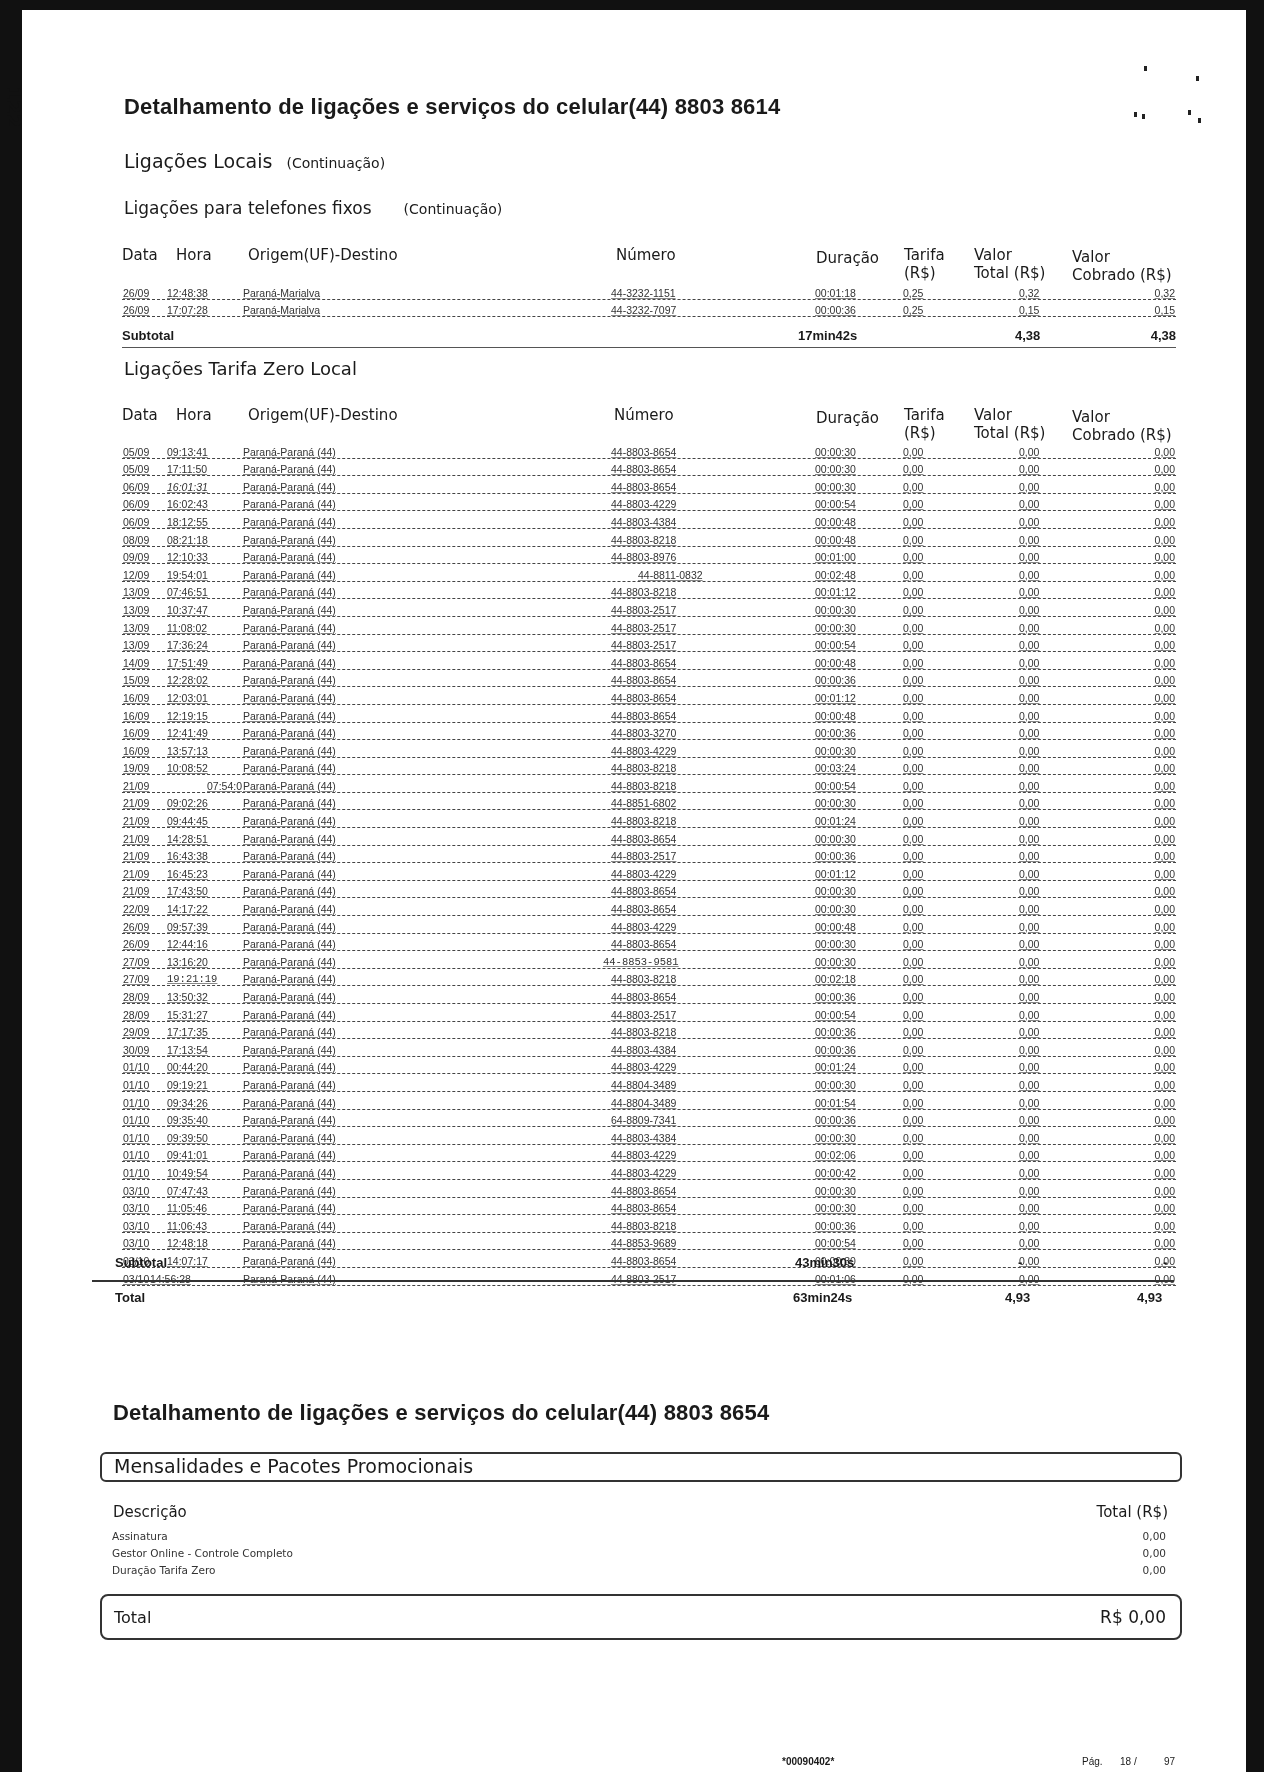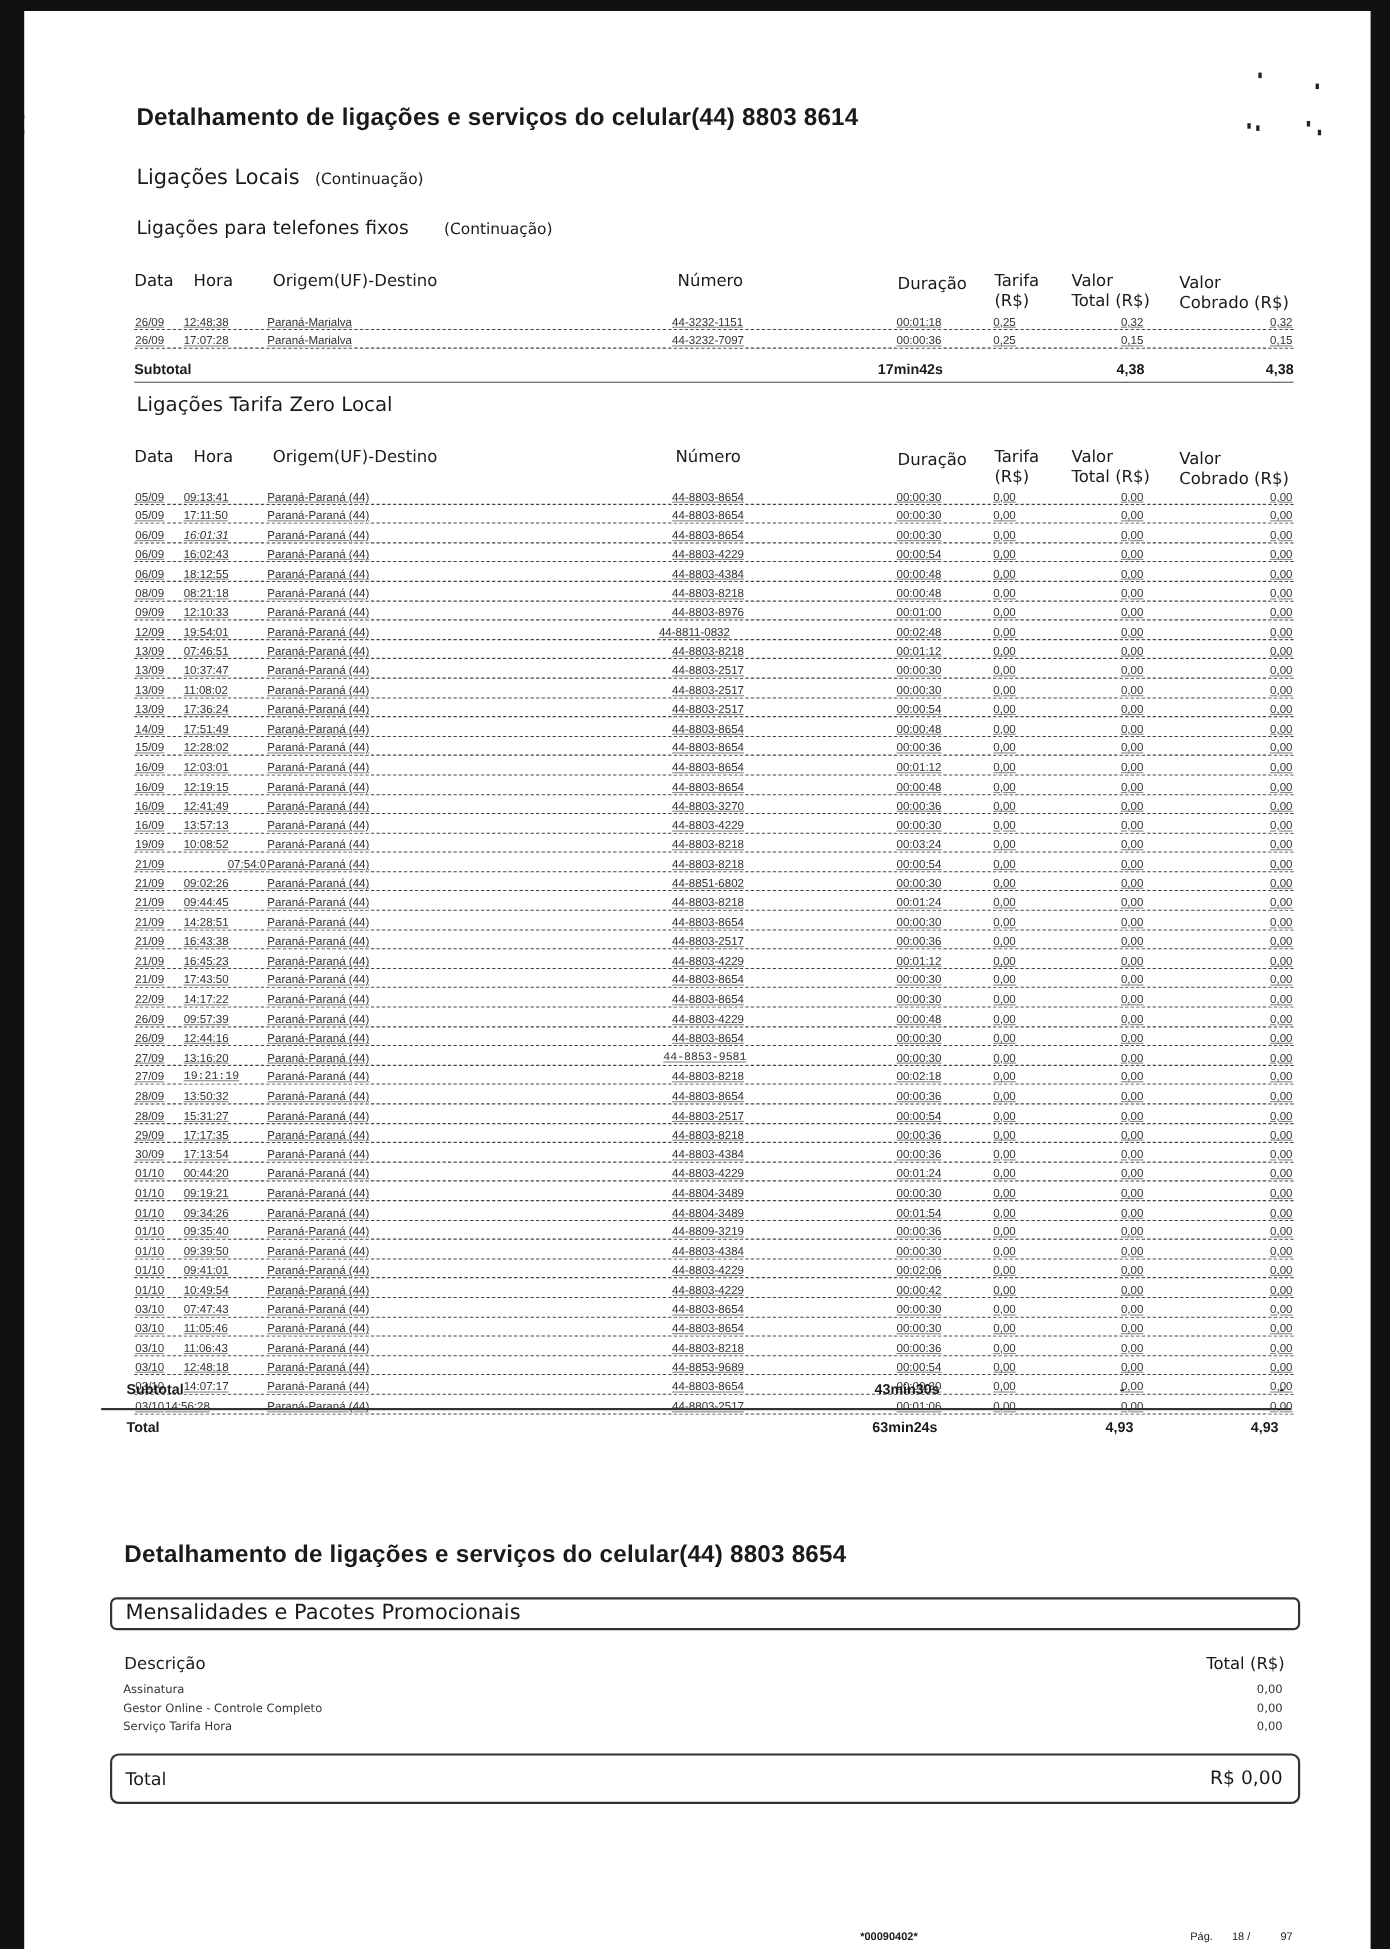--- a/index.html
+++ b/index.html
@@ -186,21 +186,21 @@
       <span style="left: 488px;">44-8803-8976</span>
       <span style="left: 692px;">00:01:00</span>
       <span style="left: 780px;">0,00</span>
       <span style="left: 896px;">0,00</span>
       <span style="right: 0px;">0,00</span>
     </div>
     <div class="row">
       <span style="left: 0px;">12/09</span>
       <span style="left: 44px;">19:54:01</span>
       <span style="left: 120px;">Paraná-Paraná (44)</span>
-      <span style="left: 476px; text-align: right;">44-8811-0832</span>
+      <span style="left: 515px; text-align: right;">44-8811-0832</span>
       <span style="left: 692px;">00:02:48</span>
       <span style="left: 780px;">0,00</span>
       <span style="left: 896px;">0,00</span>
       <span style="right: 0px;">0,00</span>
     </div>
     <div class="row">
       <span style="left: 0px;">13/09</span>
       <span style="left: 44px;">07:46:51</span>
       <span style="left: 120px;">Paraná-Paraná (44)</span>
       <span style="left: 488px;">44-8803-8218</span>
@@ -496,21 +496,21 @@
       <span style="left: 488px;">44-8804-3489</span>
       <span style="left: 692px;">00:01:54</span>
       <span style="left: 780px;">0,00</span>
       <span style="left: 896px;">0,00</span>
       <span style="right: 0px;">0,00</span>
     </div>
     <div class="row">
       <span style="left: 0px;">01/10</span>
       <span style="left: 44px;">09:35:40</span>
       <span style="left: 120px;">Paraná-Paraná (44)</span>
-      <span style="left: 488px;">44-8809-3219</span>
+      <span style="left: 488px;">64-8809-7341</span>
       <span style="left: 692px;">00:00:36</span>
       <span style="left: 780px;">0,00</span>
       <span style="left: 896px;">0,00</span>
       <span style="right: 0px;">0,00</span>
     </div>
     <div class="row">
       <span style="left: 0px;">01/10</span>
       <span style="left: 44px;">09:39:50</span>
       <span style="left: 120px;">Paraná-Paraná (44)</span>
       <span style="left: 488px;">44-8803-4384</span>
@@ -618,21 +618,21 @@
 
 <div class="h1" style="left:113px;top:1400px">Detalhamento de ligações e serviços do celular(44) 8803 8654</div>
 <div class="box-title">
   <span>Mensalidades e Pacotes Promocionais</span>
 </div>
 <div class="desc-head" style="left:113px">Descrição</div>
 <div class="desc-head" style="right:96px">Total (R$)</div>
 <div id="svc-list">
     <div class="svc" style="top: 1530px;"><span>Assinatura</span><span class="v">0,00</span></div>
     <div class="svc" style="top: 1547px;"><span>Gestor Online - Controle Completo</span><span class="v">0,00</span></div>
-    <div class="svc" style="top: 1564px;"><span>Serviço Tarifa Hora</span><span class="v">0,00</span></div>
+    <div class="svc" style="top: 1564px;"><span>Duração Tarifa Zero</span><span class="v">0,00</span></div>
   </div>
 
 <div class="total-box">
   <span class="l">Total</span>
   <span class="r">R$ 0,00</span>
 </div>
 
 <div class="footer" style="left:782px;font-weight:bold">*00090402*</div>
 <div class="footer" style="left:1082px">Pág.</div>
 <div class="footer" style="left:1120px">18 /</div>

